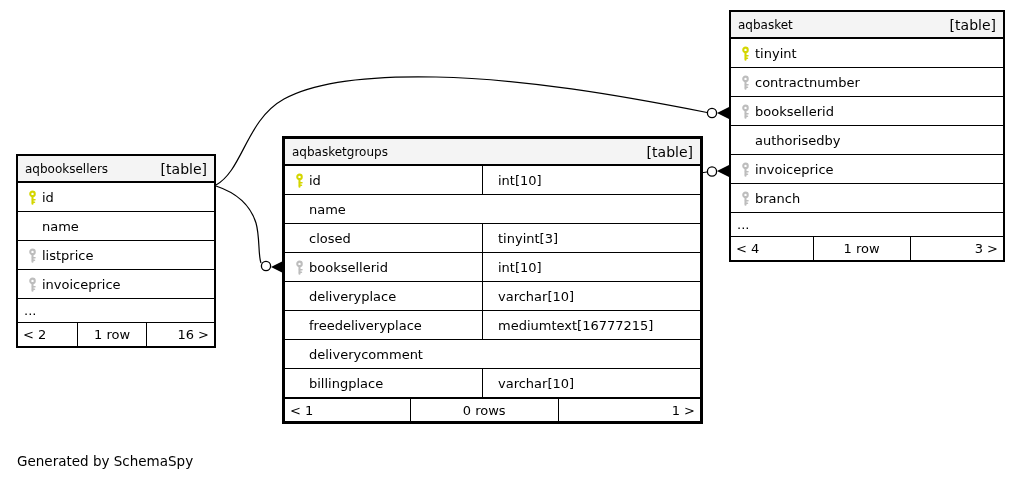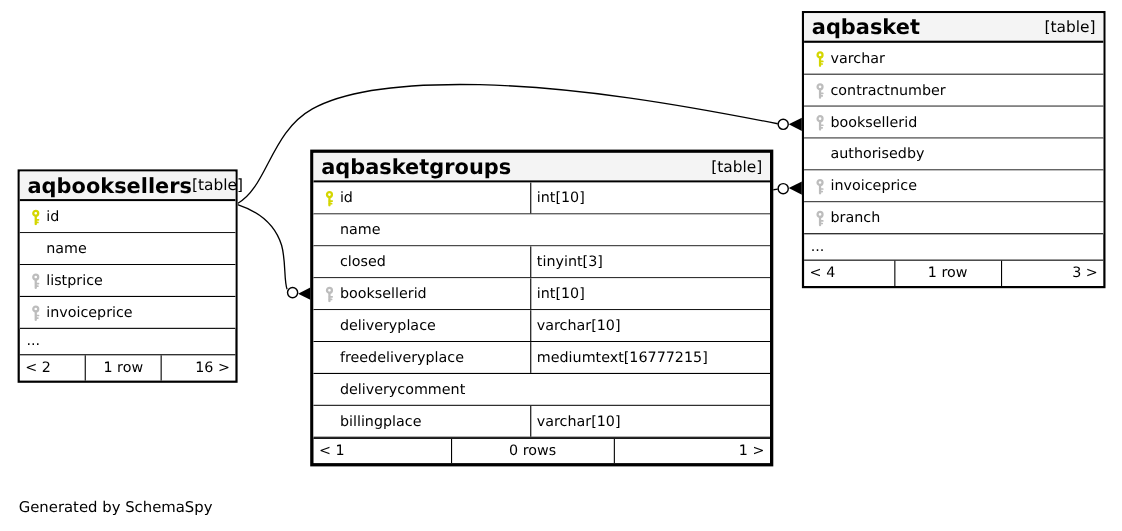--- a/index.html
+++ b/index.html
@@ -13,33 +13,33 @@
   
   .tbl{
     position:absolute;background:#fff;border:2px solid #000;box-sizing:border-box;z-index:1;
   }
   .tbl.emph{border-width:3px;}
   .tbl-header{
     display:flex;justify-content:space-between;align-items:center;
     background:#f4f4f4;border-bottom:2px solid #000;
     height:27px;padding:0 7px;box-sizing:border-box;
   }
-  .tbl-title{font-weight:bold;font-size:19px;}
+  .tbl-title{font-weight:normal;font-size:12px;}
   .tbl-tag{font-size:14px;}
   .row{
     display:flex;align-items:center;height:29px;box-sizing:border-box;
     border-bottom:1px solid #000;background:#fff;
   }
   .row:last-of-type{border-bottom:none;}
   .keyslot{width:20px;flex:0 0 20px;display:flex;justify-content:center;align-items:center;padding-left:4px;box-sizing:content-box;}
   .col-label{font-size:13px;white-space:nowrap;}
   .namecell{display:flex;align-items:center;height:100%;box-sizing:border-box;}
   .typecell{
     flex:1;display:flex;align-items:center;height:100%;box-sizing:border-box;
-    border-left:1px solid #000;padding-left:5px;font-size:13px;white-space:nowrap;
+    border-left:1px solid #000;padding-left:15px;font-size:13px;white-space:nowrap;
   }
   .ellipsis-row{
     display:flex;align-items:center;height:24px;box-sizing:border-box;
     border-bottom:1px solid #000;padding-left:6px;font-size:13px;
   }
   .tbl-footer{display:flex;height:23px;box-sizing:border-box;}
   .fcell{display:flex;align-items:center;font-size:13px;box-sizing:border-box;height:100%;}
   .fcell.prev{flex:0 0 30%;justify-content:flex-start;padding-left:5px;}
   .fcell.rows{flex:0 0 36%;justify-content:center;border-left:1px solid #000;border-right:1px solid #000;}
   .fcell.next{flex:1;justify-content:flex-end;padding-right:5px;}
@@ -222,21 +222,21 @@
   </div>
   <div class="row">
     <span class="keyslot">
       <svg class="key-icon key-primary" viewBox="0 0 10 16" fill="none" stroke-width="2.3" stroke-linecap="round">
         <circle cx="5" cy="4" r="2.5"></circle>
           <line x1="5" y1="6.6" x2="5" y2="15"></line>
           <line x1="5" y1="10.6" x2="7.8" y2="10.6" stroke-width="1.7"></line>
           <line x1="5" y1="13.2" x2="7.2" y2="13.2" stroke-width="1.7"></line>
       </svg>
     </span>
-    <span class="col-label">varchar</span>
+    <span class="col-label">tinyint</span>
   </div>
   <div class="row">
     <span class="keyslot">
       <svg class="key-icon key-index" viewBox="0 0 10 16" fill="none" stroke-width="2.3" stroke-linecap="round">
         <circle cx="5" cy="4" r="2.5"></circle>
           <line x1="5" y1="6.6" x2="5" y2="15"></line>
           <line x1="5" y1="10.6" x2="7.8" y2="10.6" stroke-width="1.7"></line>
           <line x1="5" y1="13.2" x2="7.2" y2="13.2" stroke-width="1.7"></line>
       </svg>
     </span>

